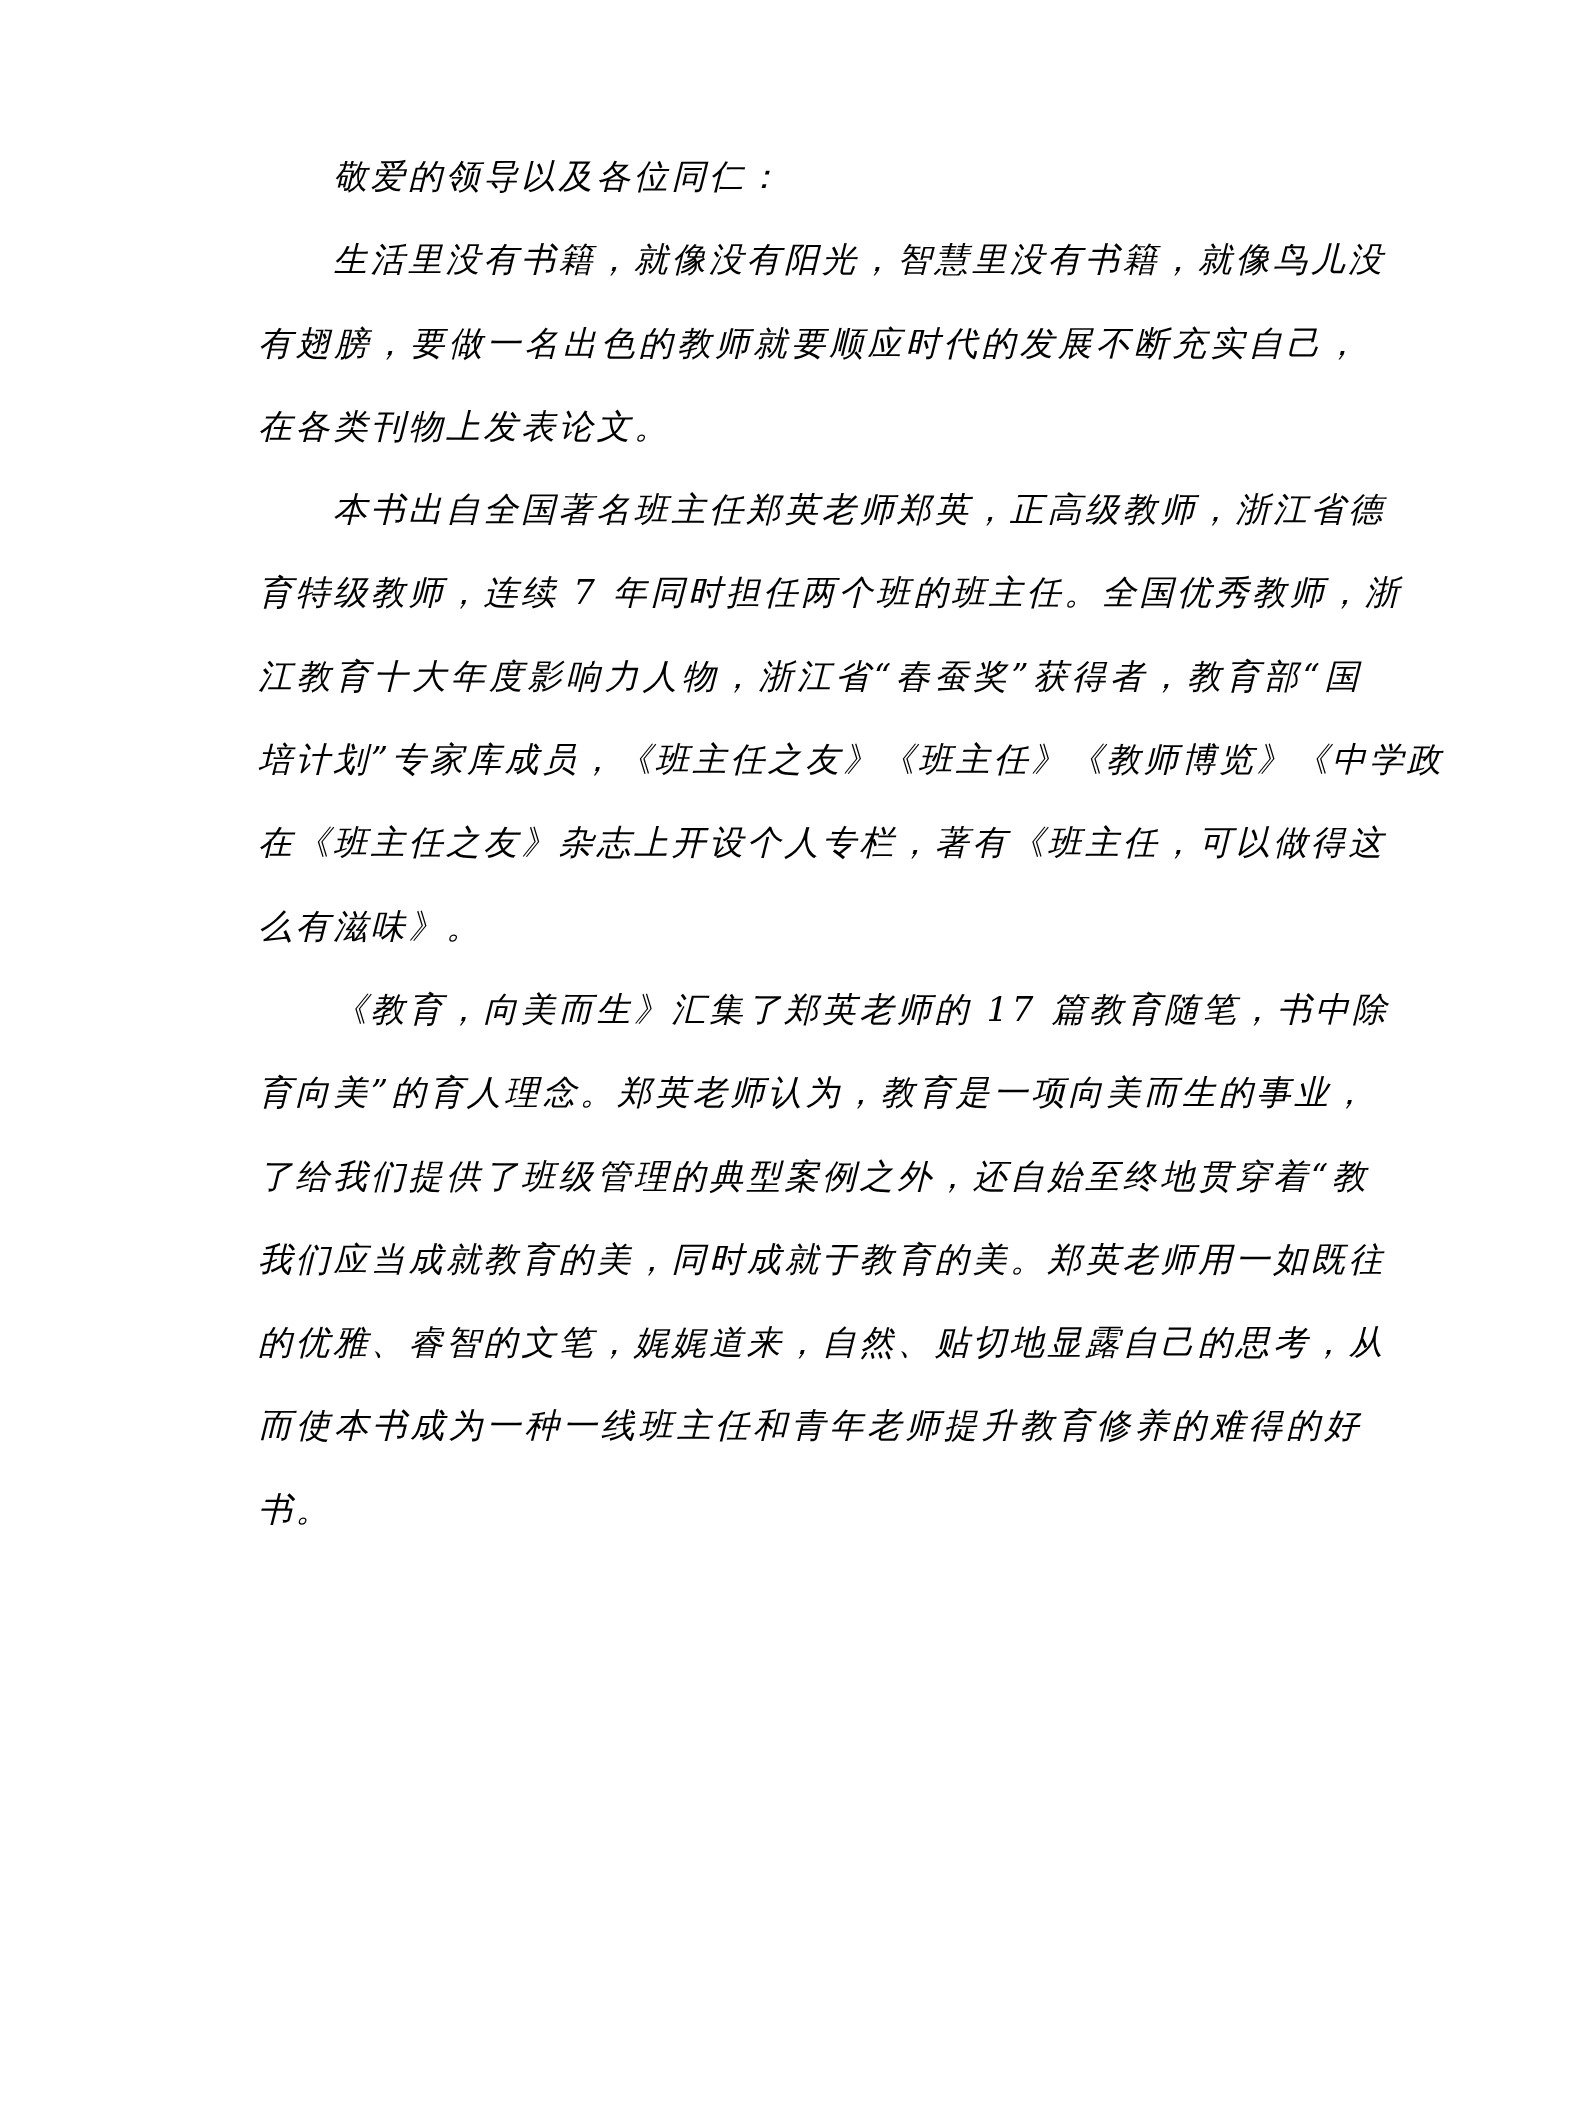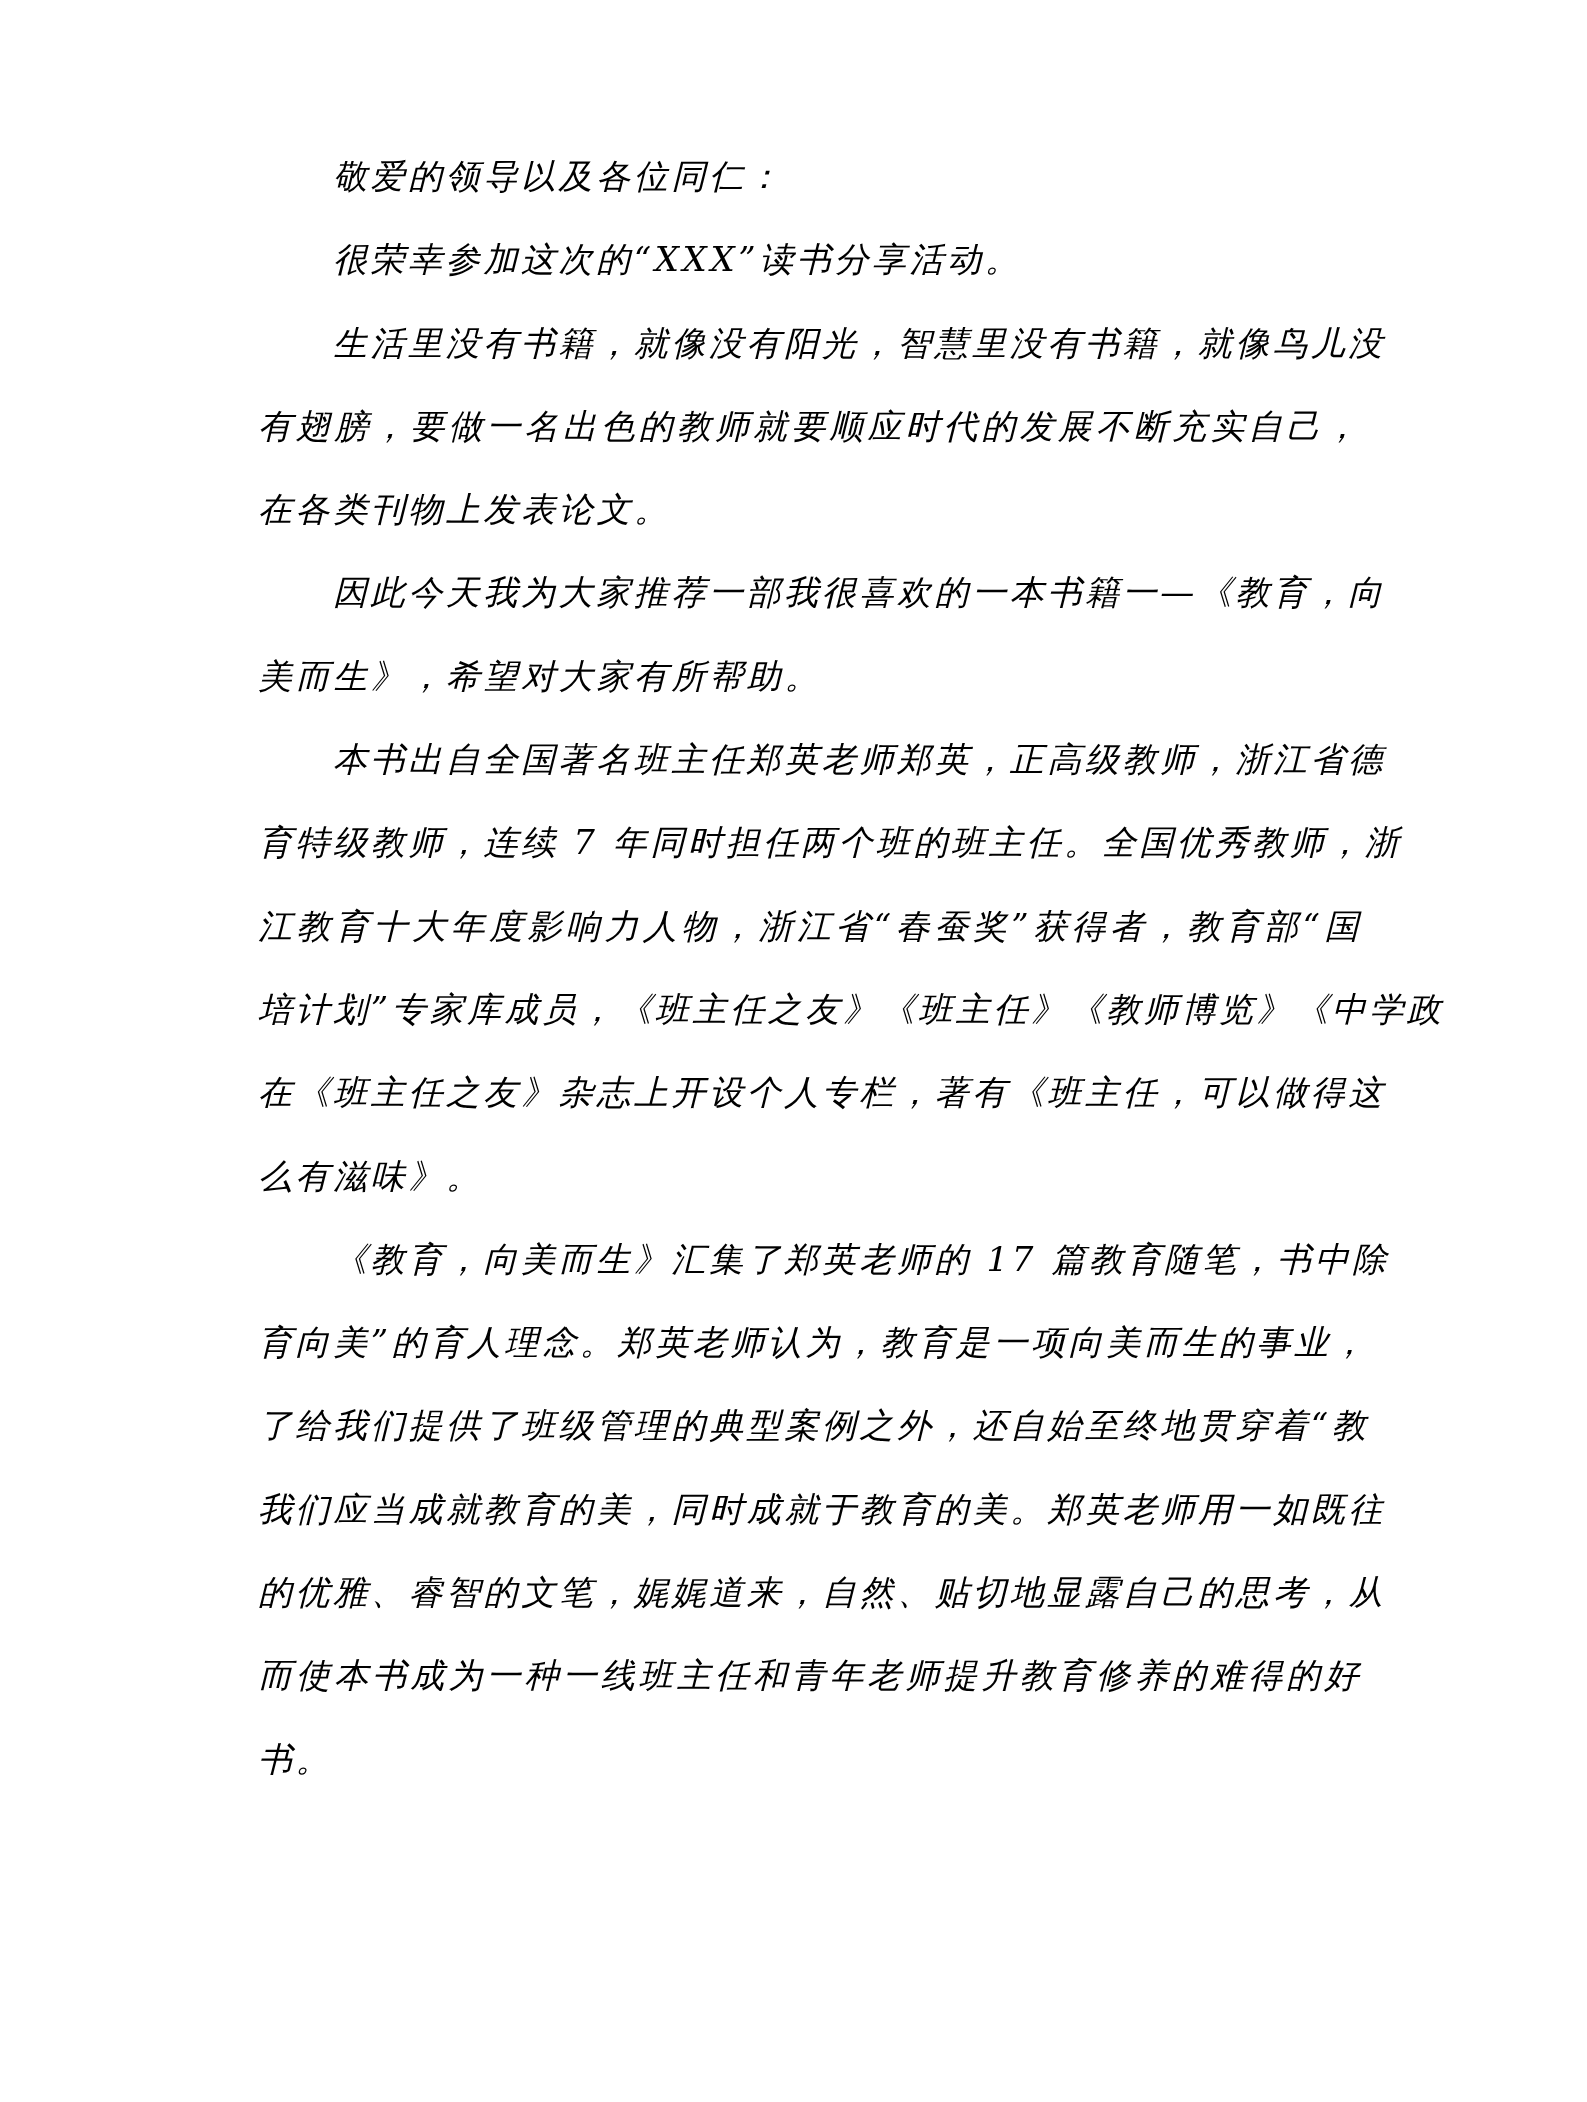--- a/index.html
+++ b/index.html
@@ -56,34 +56,27 @@
 </head>
 <body>
 
 <div class="page">
   <div class="text-block">
 
     <div class="paragraph">
       <span class="line indent last">敬爱的领导以及各位同仁：</span>
     </div>
 
-    <div class="paragraph">
-      <span class="line indent last">很荣幸参加这次的“XXX”读书分享活动。</span>
-    </div>
 
     <div class="paragraph">
       <span class="line indent">生活里没有书籍，就像没有阳光，智慧里没有书籍，就像鸟儿没</span>
       <span class="line">有翅膀，要做一名出色的教师就要顺应时代的发展不断充实自己，</span>
       <span class="line last">在各类刊物上发表论文。</span>
     </div>
 
-    <div class="paragraph">
-      <span class="line indent">因此今天我为大家推荐一部我很喜欢的一本书籍一—《教育，向</span>
-      <span class="line last">美而生》，希望对大家有所帮助。</span>
-    </div>
 
     <div class="paragraph">
       <span class="line indent">本书出自全国著名班主任郑英老师郑英，正高级教师，浙江省德</span>
       <span class="line">育特级教师，连续 7 年同时担任两个班的班主任。全国优秀教师，浙</span>
       <span class="line">江教育十大年度影响力人物，浙江省“春蚕奖”获得者，教育部“国</span>
       <span class="line">培计划”专家库成员，《班主任之友》《班主任》《教师博览》《中学政</span>
       <span class="line">在《班主任之友》杂志上开设个人专栏，著有《班主任，可以做得这</span>
       <span class="line last">么有滋味》。</span>
     </div>
 

